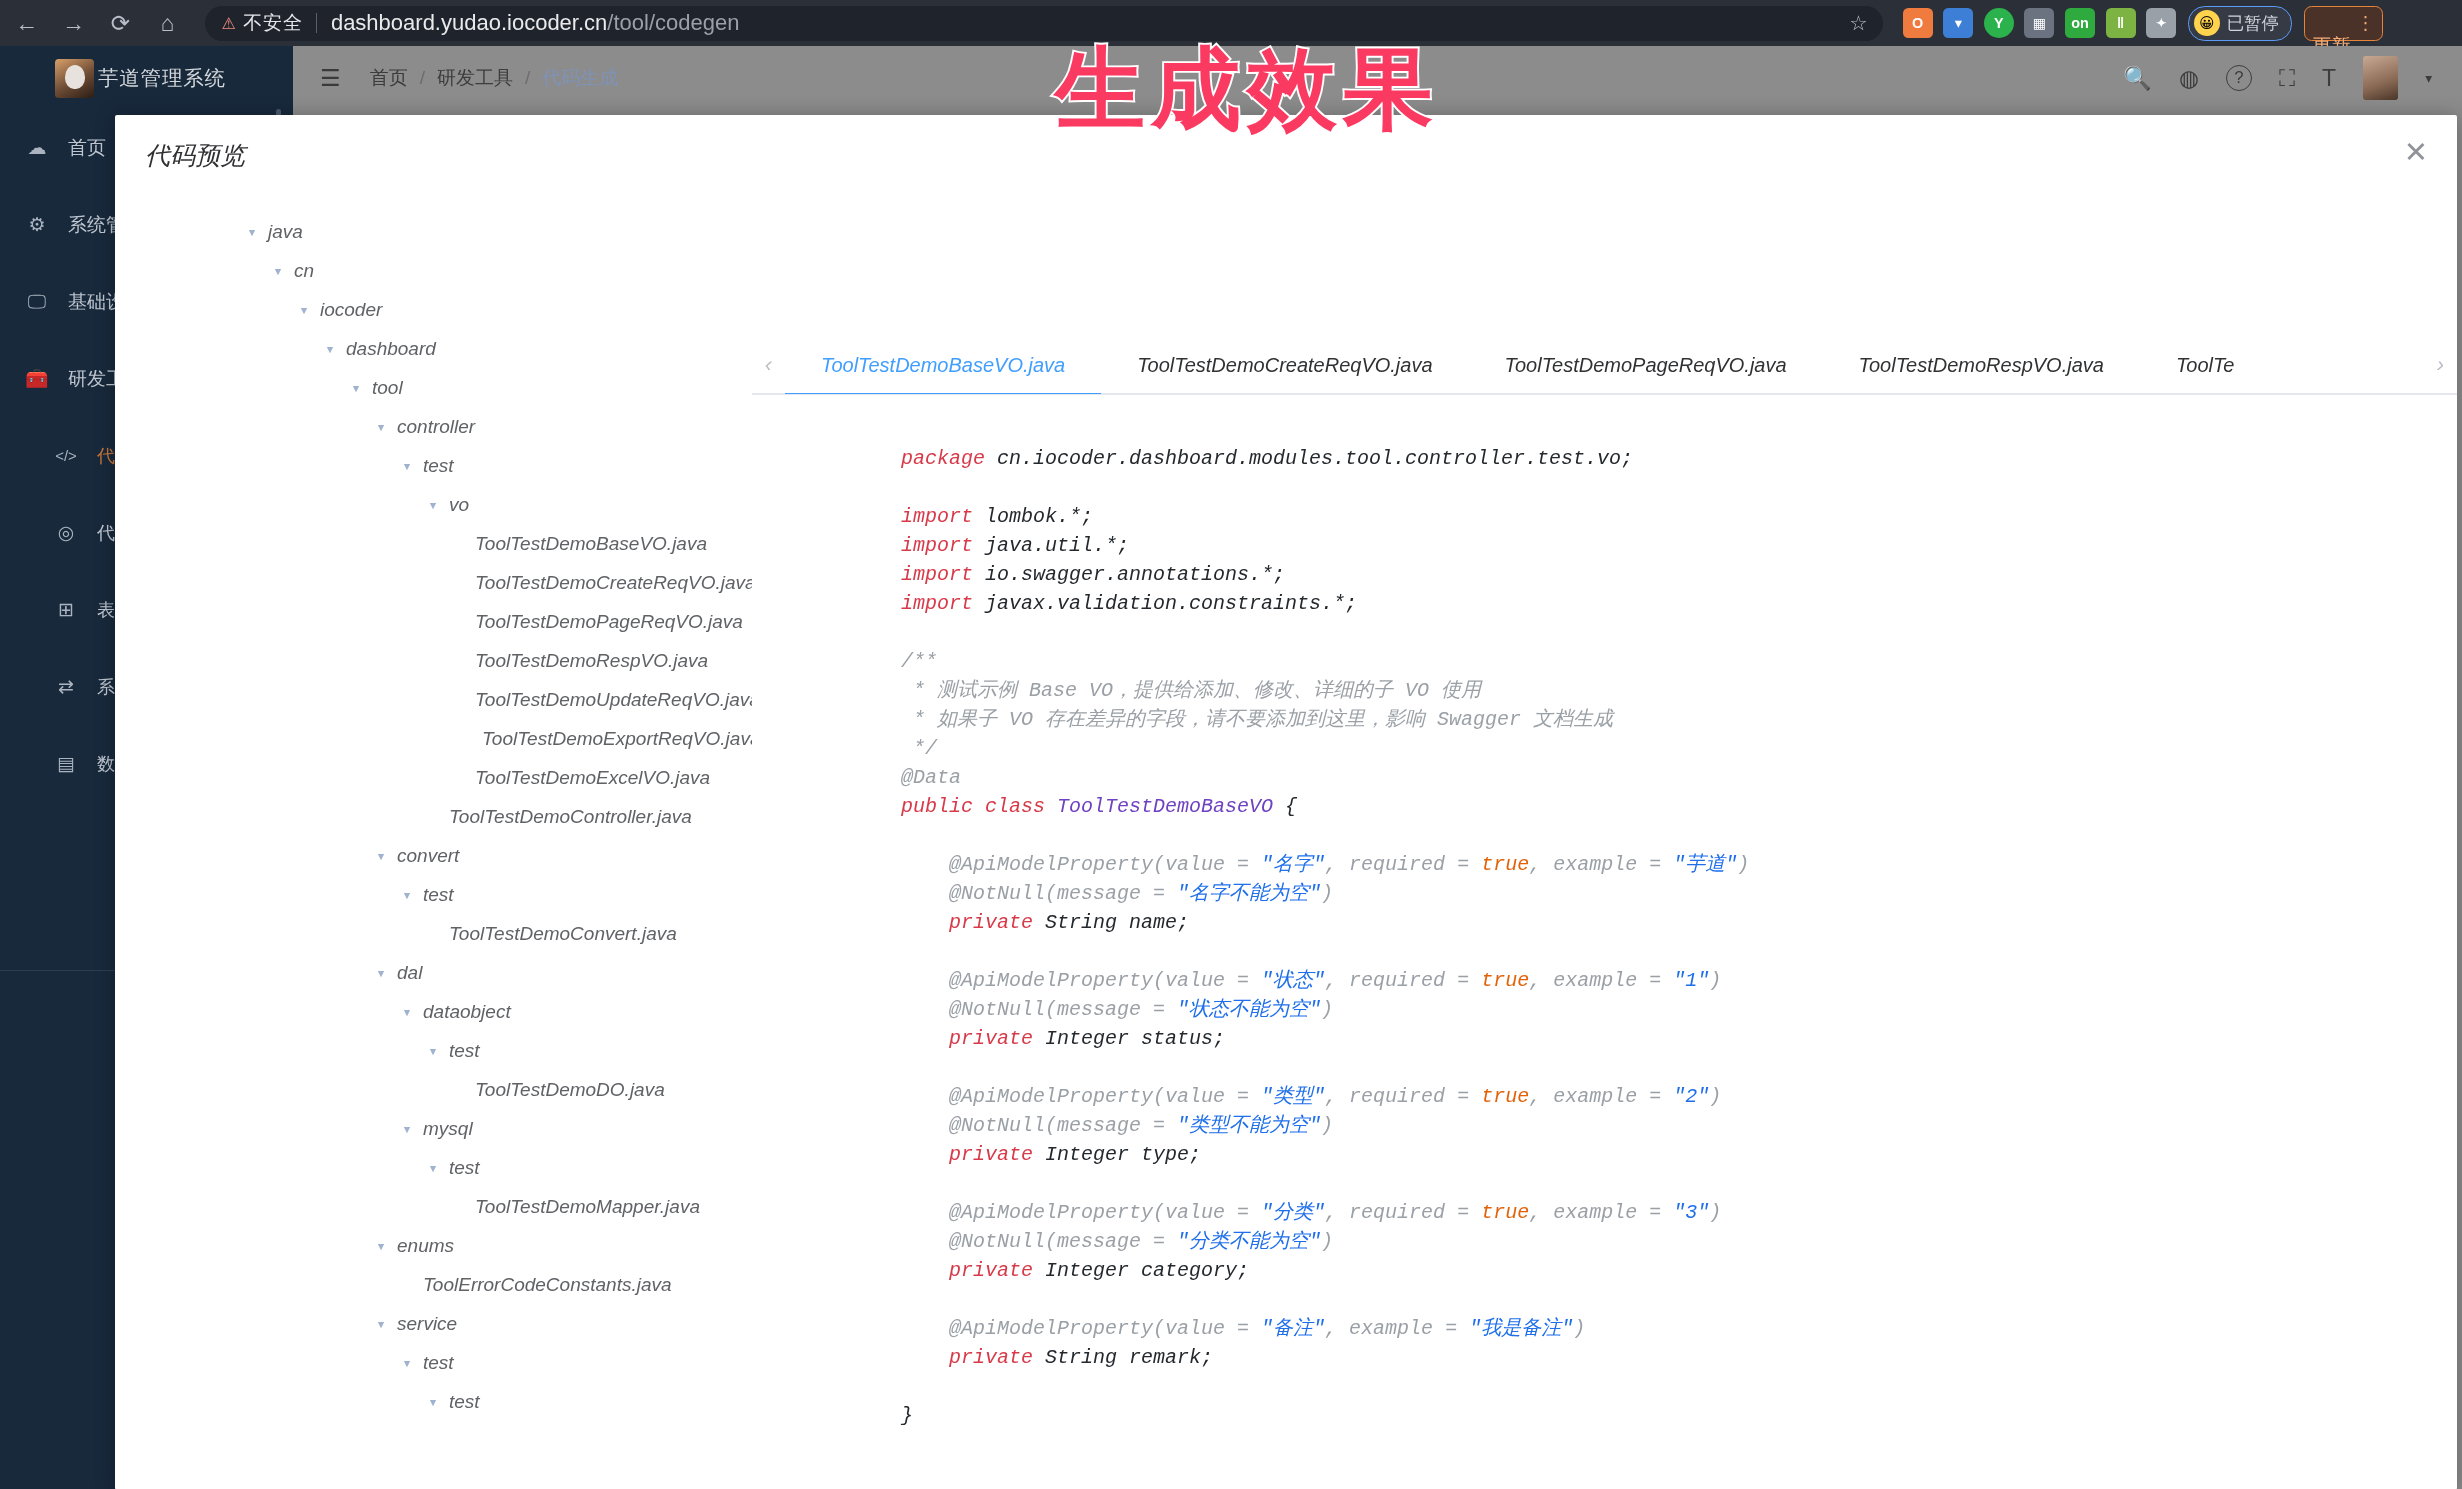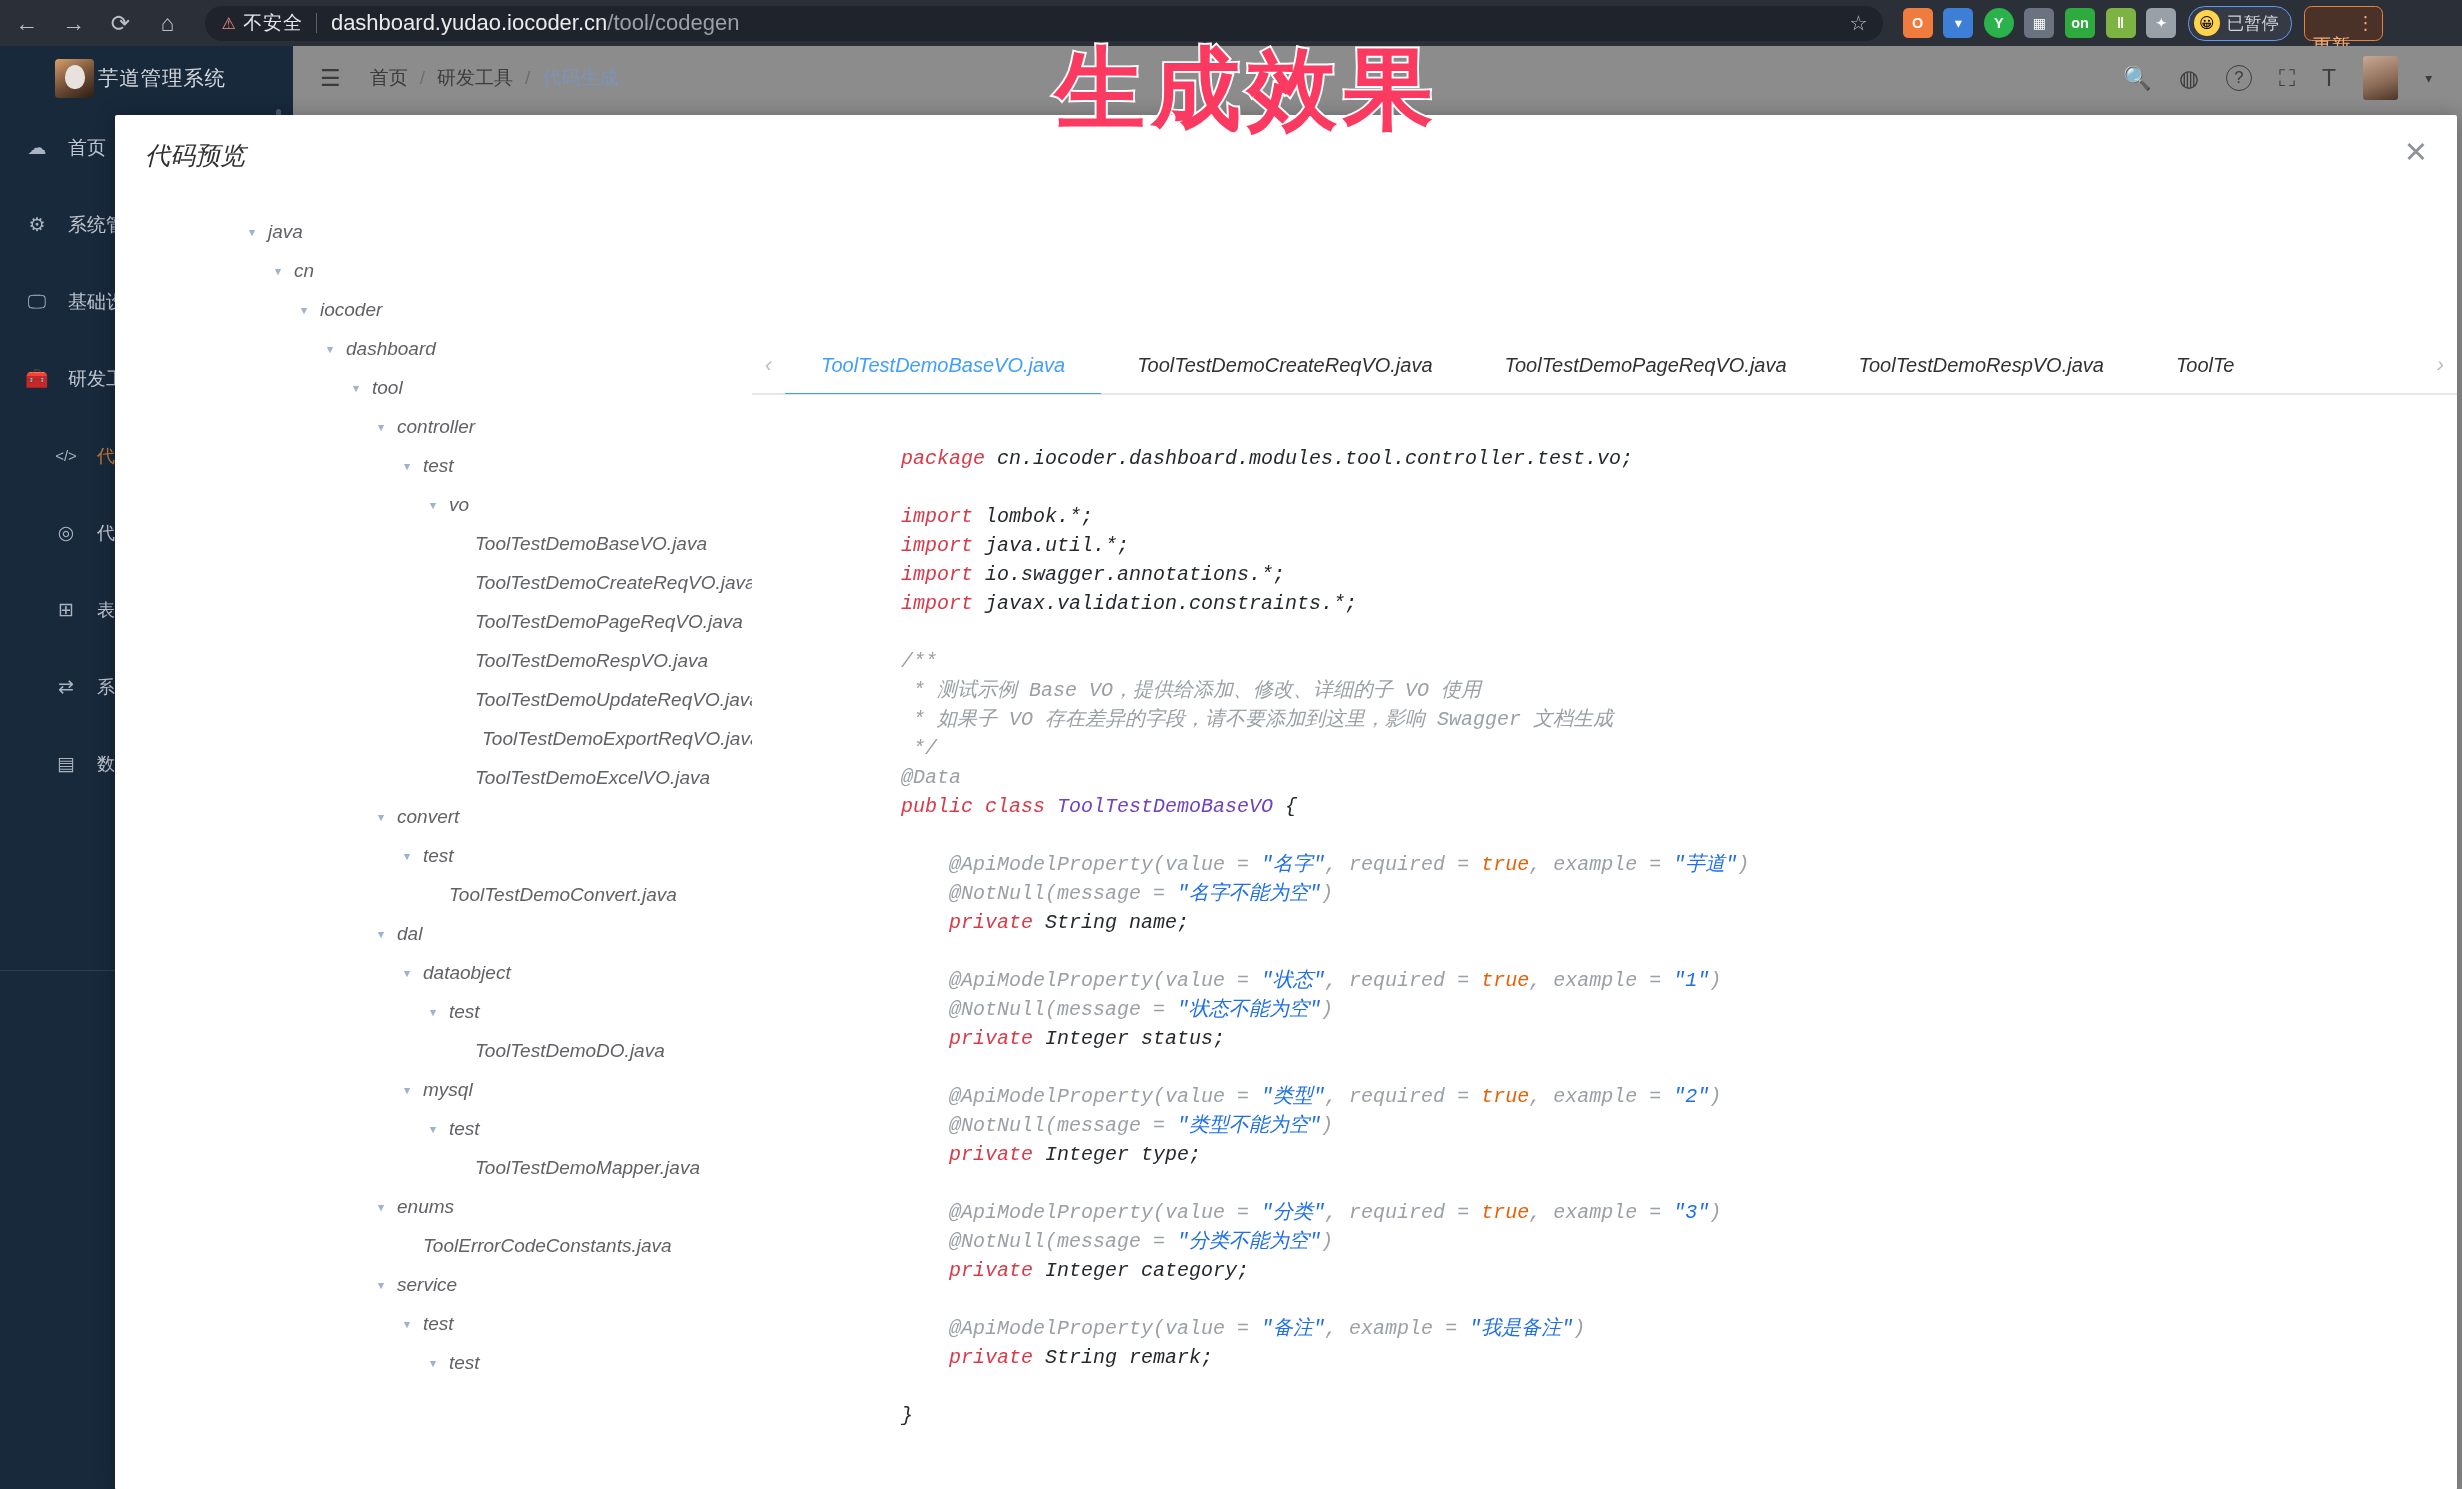--- a/index.html
+++ b/index.html
@@ -415,20 +415,24 @@
         <span class="tree-arrow blank">▼</span>
         <span class="tree-label">ToolTestDemoUpdateReqVO.java</span>
       </div>
       <div class="tree-row" style="padding-left: 334px; gap: 7px;">
         <span class="tree-arrow blank">▼</span>
         <span class="tree-label">ToolTestDemoExportReqVO.java</span>
       </div>
       <div class="tree-row" style="padding-left: 334px;">
         <span class="tree-arrow blank">▼</span>
         <span class="tree-label">ToolTestDemoExcelVO.java</span>
+      </div>
+      <div class="tree-row" style="padding-left: 308px;">
+        <span class="tree-arrow blank">▼</span>
+        <span class="tree-label">ToolTestDemoController.java</span>
       </div>
       <div class="tree-row" style="padding-left: 256px;">
         <span class="tree-arrow">▼</span>
         <span class="tree-label">convert</span>
       </div>
       <div class="tree-row" style="padding-left: 282px;">
         <span class="tree-arrow">▼</span>
         <span class="tree-label">test</span>
       </div>
       <div class="tree-row" style="padding-left: 308px;">

